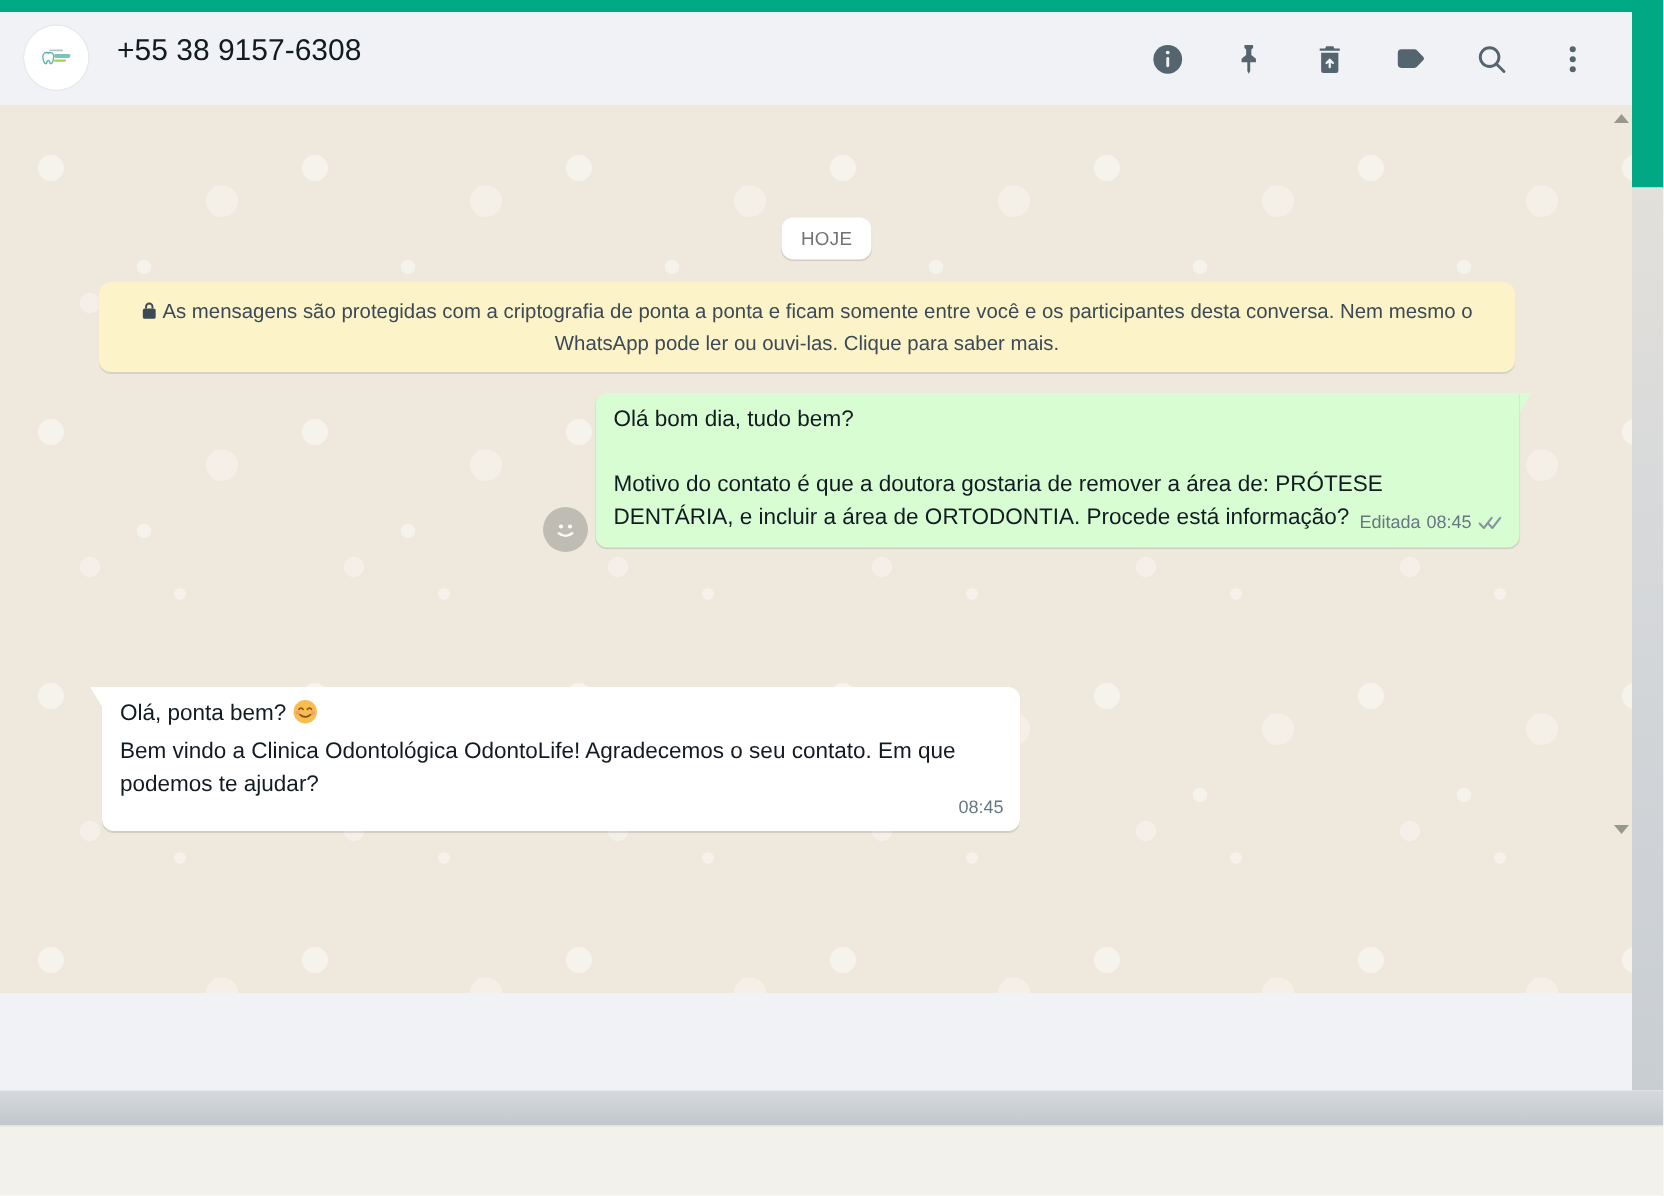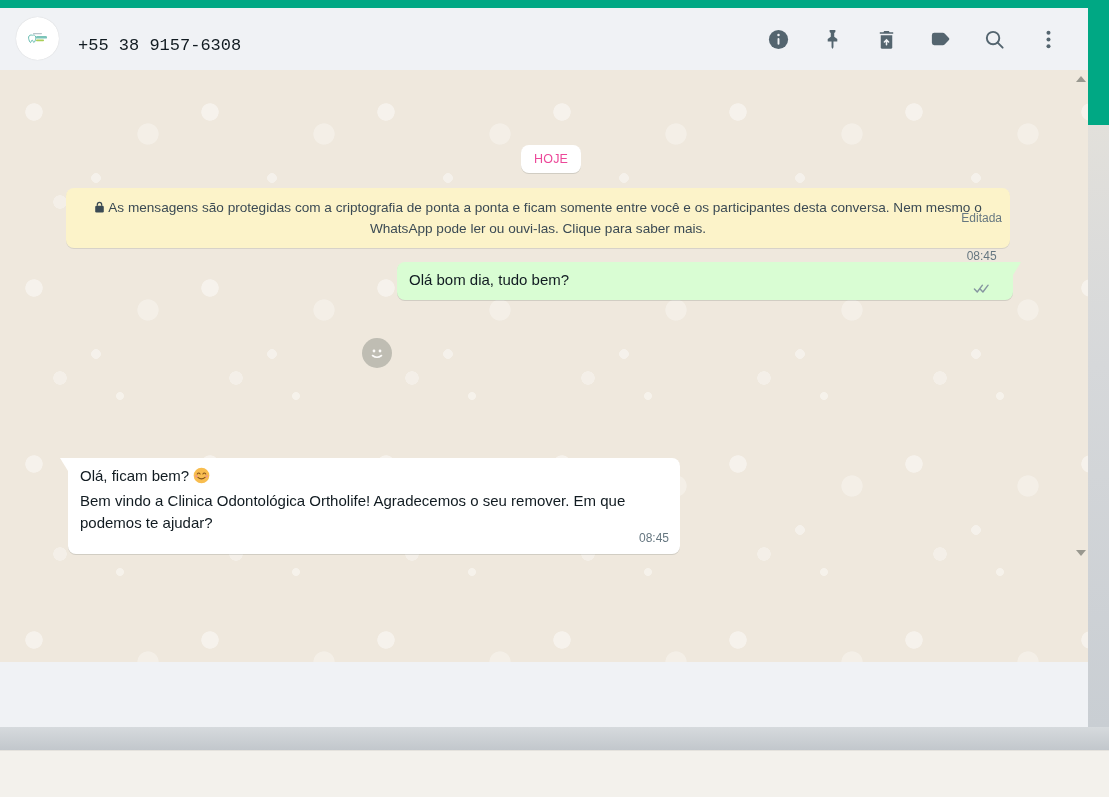--- a/index.html
+++ b/index.html
@@ -10,21 +10,21 @@
   .accent-top { position:absolute; left:0; top:0; width:1109px; height:8px; background:#00A884; }
   .accent-right { position:absolute; left:1088px; top:8px; width:21px; height:117px; background:#00A884; }
   .right-strip { position:absolute; left:1088px; top:125px; width:21px; height:602px;
                  background:linear-gradient(#E2E0DB 0%, #D6D8DA 40%, #C9CED3 100%); }
 
   
   .header { position:absolute; left:0; top:8px; width:1088px; height:62px; background:#F0F2F5;
             display:flex; align-items:center; }
   .avatar { position:absolute; left:16px; top:9px; width:43px; height:43px; border-radius:50%;
             background:#fff; box-shadow:0 0 1px rgba(0,0,0,.2); display:flex; align-items:center; justify-content:center; }
-  .chat-title { position:absolute; left:78px; top:28px; font-size:17px; color:#111B21;font-family:Liberation Mono, monospace; }
+  .chat-title { position:absolute; left:78px; top:15px; font-size:20px; color:#111B21; }
   .header-icons { position:absolute; right:28px; top:0; height:62px; display:flex; align-items:center; gap:31px; }
   .hicon { width:23px; height:23px; cursor:pointer; }
   .hicon svg { width:23px; height:23px; display:block; }
 
   
   .chat { position:absolute; left:0; top:70px; width:1088px; height:592px;
           background-color:#EFE8DD;
           background-image:
             radial-gradient(circle 9px at 34px 42px, rgba(255,255,255,.45) 93%, transparent),
             radial-gradient(circle 5px at 96px 108px, rgba(255,255,255,.40) 93%, transparent),
@@ -32,36 +32,36 @@
             radial-gradient(circle 4px at 120px 150px, rgba(255,255,255,.42) 93%, transparent),
             radial-gradient(circle 7px at 60px 132px, rgba(255,255,255,.32) 93%, transparent);
           background-size:176px 176px; }
   .scroll-arrow-up, .scroll-arrow-down { position:absolute; width:0; height:0;
           border-left:5px solid transparent; border-right:5px solid transparent; }
   .scroll-arrow-up   { left:1076px; top:6px;  border-bottom:6px solid #99988f; }
   .scroll-arrow-down { left:1076px; top:480px; border-top:6px solid #99988f; }
 
   .date-pill { position:absolute; left:50%; transform:translateX(-23px); top:75px;
                background:#FFFFFF; border-radius:8px; padding:7px 13px; font-size:12.5px;
-               color:#ec4899; box-shadow:0 1px .5px rgba(11,20,26,.13); letter-spacing:.2px; }
+               color:#737373; box-shadow:0 1px .5px rgba(11,20,26,.13); letter-spacing:.2px; }
 
   .e2e-banner { position:absolute; left:66px; top:118px; width:944px; background:#FCF3C9;
                 border-radius:8px; padding:9px 26px; text-align:center; font-size:13.6px;
                 line-height:21px; color:#3B4A54; box-shadow:0 1px .5px rgba(11,20,26,.10); cursor:pointer; }
   .lock-icon svg { width:11px; height:12px; vertical-align:-1px; margin-right:3px; }
 
   .bubble { position:absolute; border-radius:8px; padding:7px 12px 9px 12px; font-size:15px;
             line-height:22px; color:#111B21; box-shadow:0 1px .5px rgba(11,20,26,.13); cursor:pointer; }
   .bubble-out { left:397px; top:192px; width:616px; background:#D9FDD3; border-top-right-radius:0; }
   .bubble-out .tail { position:absolute; right:-8px; top:0; width:8px; height:13px; background:#D9FDD3;
                       clip-path:polygon(0 0, 100% 0, 0 100%); }
   .bubble-out p { margin:0 0 21px 0; max-width:552px; }
   .bubble-out p:last-of-type { margin-bottom:0; }
-  .msg-meta { position:absolute; right:11px; bottom:6px; display:flex; align-items:center; gap:16px;
-              font-size:12px; color:#667781;flex-direction:column; }
+  .msg-meta { position:absolute; right:11px; bottom:6px; display:flex; align-items:center; gap:4px;
+              font-size:12px; color:#667781; }
   .msg-meta svg { width:17px; height:11px; }
 
   .bubble-in { left:68px; top:388px; width:612px; background:#FFFFFF; border-top-left-radius:0; padding-bottom:20px; }
   .bubble-in .tail { position:absolute; left:-8px; top:0; width:8px; height:13px; background:#FFFFFF;
                      clip-path:polygon(0 0, 100% 0, 100% 100%); }
   .bubble-in .time { position:absolute; right:11px; bottom:5px; font-size:12px; color:#667781; }
   .emoji-inline { display:inline-block; vertical-align:-3px; margin-left:4px; }
 
   .react-btn { position:absolute; left:362px; top:268px; width:30px; height:30px; border-radius:50%;
                background:#b7b6ac; opacity:.85; display:flex; align-items:center; justify-content:center; cursor:pointer; }
@@ -146,49 +146,50 @@
     <div class="e2e-banner">
       <span class="lock-icon"><svg viewBox="0 0 12 14">
             <rect x="1" y="5.5" width="10" height="8" rx="1.5" fill="#3B4A54"></rect>
             <path d="M3.5 5.5V4a2.5 2.5 0 0 1 5 0v1.5" fill="none" stroke="#3B4A54" stroke-width="1.5"></path>
           </svg></span><span>As mensagens são protegidas com a criptografia de ponta a ponta e ficam somente entre você e os participantes desta conversa. Nem mesmo o WhatsApp pode ler ou ouvi-las. Clique para saber mais.</span>
     </div>
 
     <div class="bubble bubble-out">
       <div class="tail"></div>
       <p>Olá bom dia, tudo bem?</p>
+      <p>Motivo do contato é que a doutora gostaria de remover a área de: PRÓTESE DENTÁRIA, e incluir a área de ORTODONTIA. Procede está informação?</p>
       <div class="msg-meta">
         <span>Editada</span>
         <span>08:45</span>
         <svg viewBox="0 0 18 11" fill="none" stroke="#8696a0" stroke-width="1.5" stroke-linecap="round" stroke-linejoin="round">
             <path d="m1.5 6 3 3.2L10 2"></path>
             <path d="m7.5 6 3 3.2L16 2"></path>
           </svg>
       </div>
     </div>
 
     <div class="react-btn">
       <svg width="20" height="20" viewBox="0 0 20 20">
           <circle cx="7" cy="8" r="1.4" fill="#fff"></circle>
           <circle cx="13" cy="8" r="1.4" fill="#fff"></circle>
           <path d="M5.5 12.5q4.5 3.5 9 0" stroke="#fff" stroke-width="1.6" fill="none" stroke-linecap="round"></path>
         </svg>
     </div>
 
     <div class="bubble bubble-in">
       <div class="tail"></div>
-      <div><span>Olá, ficam bem?</span><span class="emoji-inline"><svg width="17" height="17" viewBox="0 0 20 20">
+      <div><span>Olá, ponta bem?</span><span class="emoji-inline"><svg width="17" height="17" viewBox="0 0 20 20">
               <circle cx="10" cy="10" r="9.2" fill="#F8BD4F"></circle>
               <path d="M5 8.2q1.7-2.4 3.4 0" stroke="#82511a" stroke-width="1.2" fill="none" stroke-linecap="round"></path>
               <path d="M11.6 8.2q1.7-2.4 3.4 0" stroke="#82511a" stroke-width="1.2" fill="none" stroke-linecap="round"></path>
               <path d="M5.8 12.2q4.2 3.6 8.4 0" stroke="#82511a" stroke-width="1.3" fill="none" stroke-linecap="round"></path>
               <circle cx="3.9" cy="10.8" r="1.5" fill="#f0958b" opacity=".85"></circle>
               <circle cx="16.1" cy="10.8" r="1.5" fill="#f0958b" opacity=".85"></circle>
             </svg></span></div>
-      <div>Bem vindo a Clinica Odontológica Ortholife! Agradecemos o seu remover. Em que podemos te ajudar?</div>
+      <div>Bem vindo a Clinica Odontológica OdontoLife! Agradecemos o seu contato. Em que podemos te ajudar?</div>
       <div class="time">08:45</div>
     </div>
   </div>
 
   <div class="composer">
     
     
     
     
     

